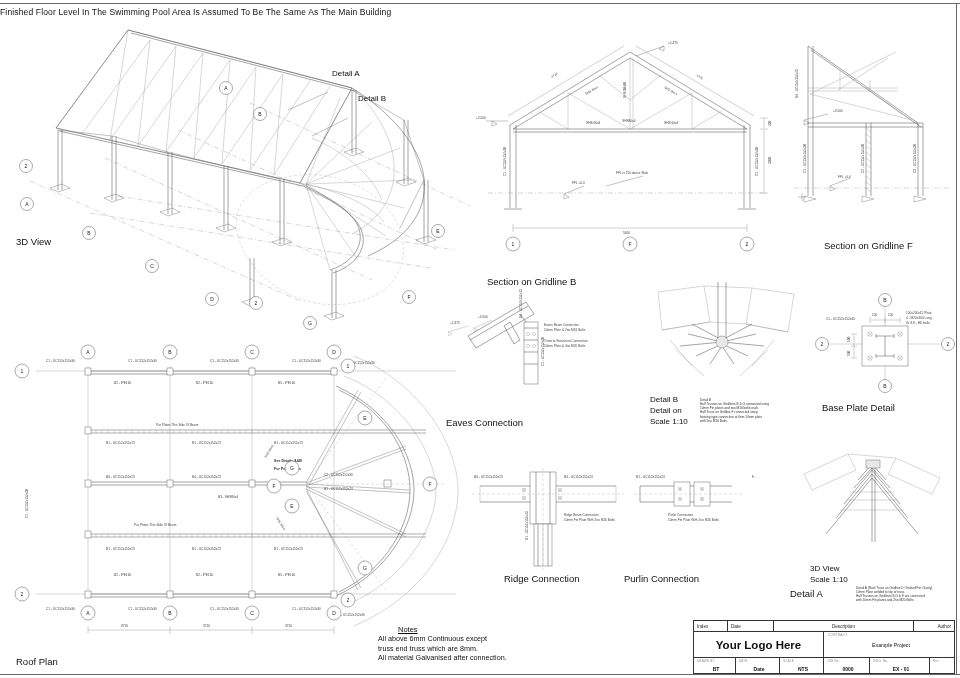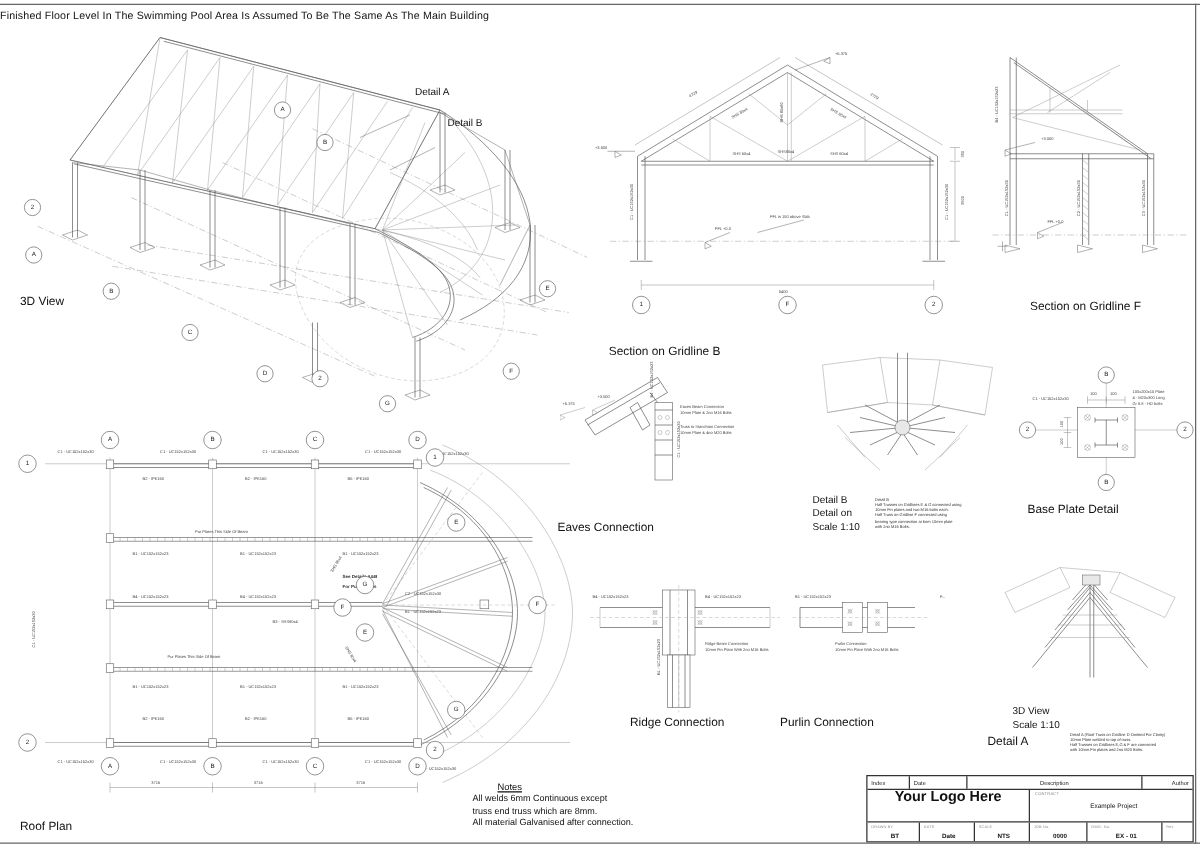--- a/index.html
+++ b/index.html
@@ -52,21 +52,21 @@
   .tb-rev > div { border-right:1px solid #333; font-size:4.6px; color:#222;
                   padding:2.5px 3px 0 3px; }
   .tb-rev > div:last-child { border-right:none; }
   .rev-index { width:34px; }
   .rev-date  { width:46px; }
   .rev-desc  { flex:1; text-align:center; }
   .rev-auth  { width:40px; text-align:right; padding-right:5px; }
 
   .tb-mid { display:flex; height:25px; }
   .tb-logo { width:130px; border-right:1px solid #333; display:flex;
-             align-items:flex-start; justify-content:center; }
+             align-items:center; justify-content:center; }
   .tb-logo span { font-size:11.5px; font-weight:bold; color:#111; }
   .tb-proj { flex:1; position:relative; padding:1px 0 0 4px; }
   .tb-proj .cap { font-size:3.2px; color:#888; letter-spacing:.2px; }
   .tb-proj .val { font-size:5.2px; color:#111; text-align:center; margin-top:5px; }
 
   .tb-bot { display:flex; height:16px; border-top:1px solid #333; }
   .tb-cell { border-right:1px solid #333; position:relative; padding:1px 0 0 3px; }
   .tb-cell:last-child { border-right:none; }
   .tb-cell .cap { font-size:3px; color:#8c8c8c; letter-spacing:.2px; white-space:nowrap; }
   .tb-cell .val { font-size:5px; color:#111; font-weight:bold; text-align:center; margin-top:3px; }
@@ -752,21 +752,21 @@
   <div class="view-label sm" style="left:810px; top:564px;">3D View</div>
   <div class="view-label sm" style="left:810px; top:575px;">Scale 1:10</div>
   <div class="view-label" style="left:790px; top:588px;">Detail A</div>
   <div class="tiny2" style="position:absolute;left:856px;top:586px;">Detail A (Roof Truss on Gridline D Omitted For Clarity)
 10mm Plate welded to top of truss.
 Half Trusses on Gridlines E,G &amp; F are connected
 with 10mm Fin plates and 2no M20 Bolts.</div>
 
   <div id="notes">
     <div class="hd">Notes</div>
-    <div class="bd">All welds 6mm Continuous except</div>
+    <div class="bd">All above 6mm Continuous except</div>
     <div class="bd">truss end truss which are 8mm.</div>
     <div class="bd">All material Galvanised after connection.</div>
   </div>
 
   <div id="titleblock">
     <div class="tb-row tb-rev">
       <div class="rev-index">Index</div>
       <div class="rev-date">Date</div>
       <div class="rev-desc">Description</div>
       <div class="rev-auth">Author</div>

